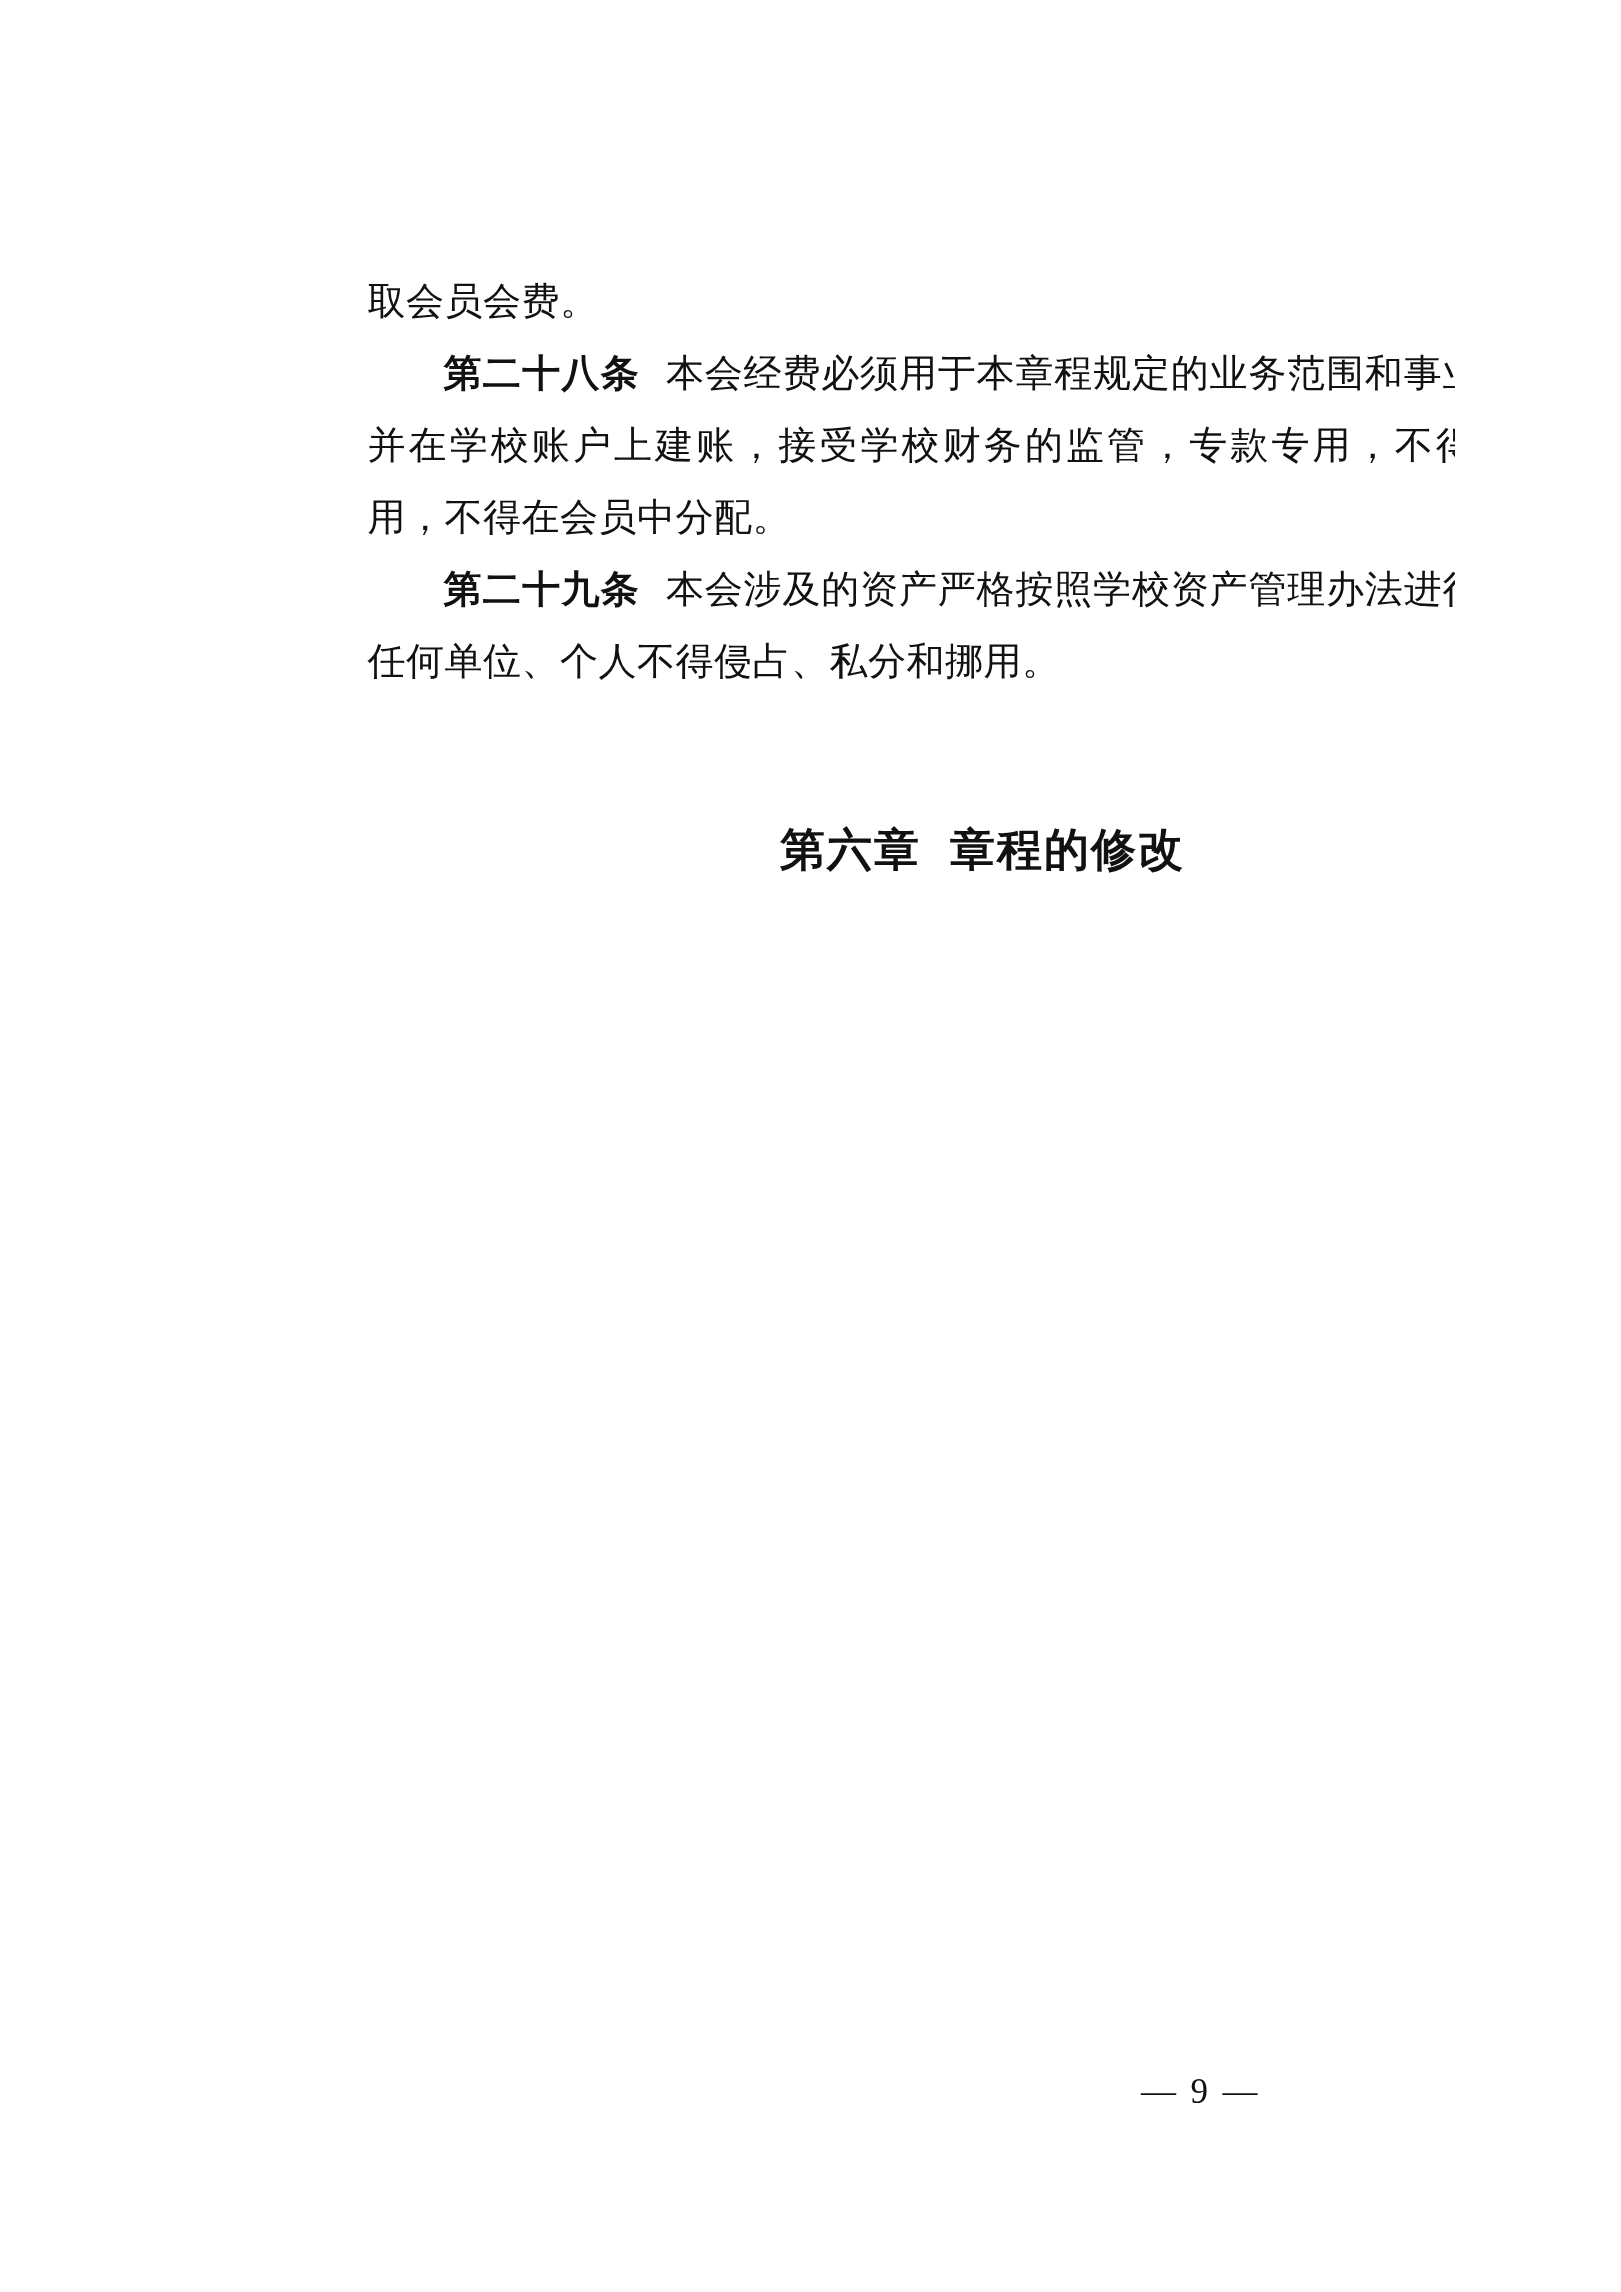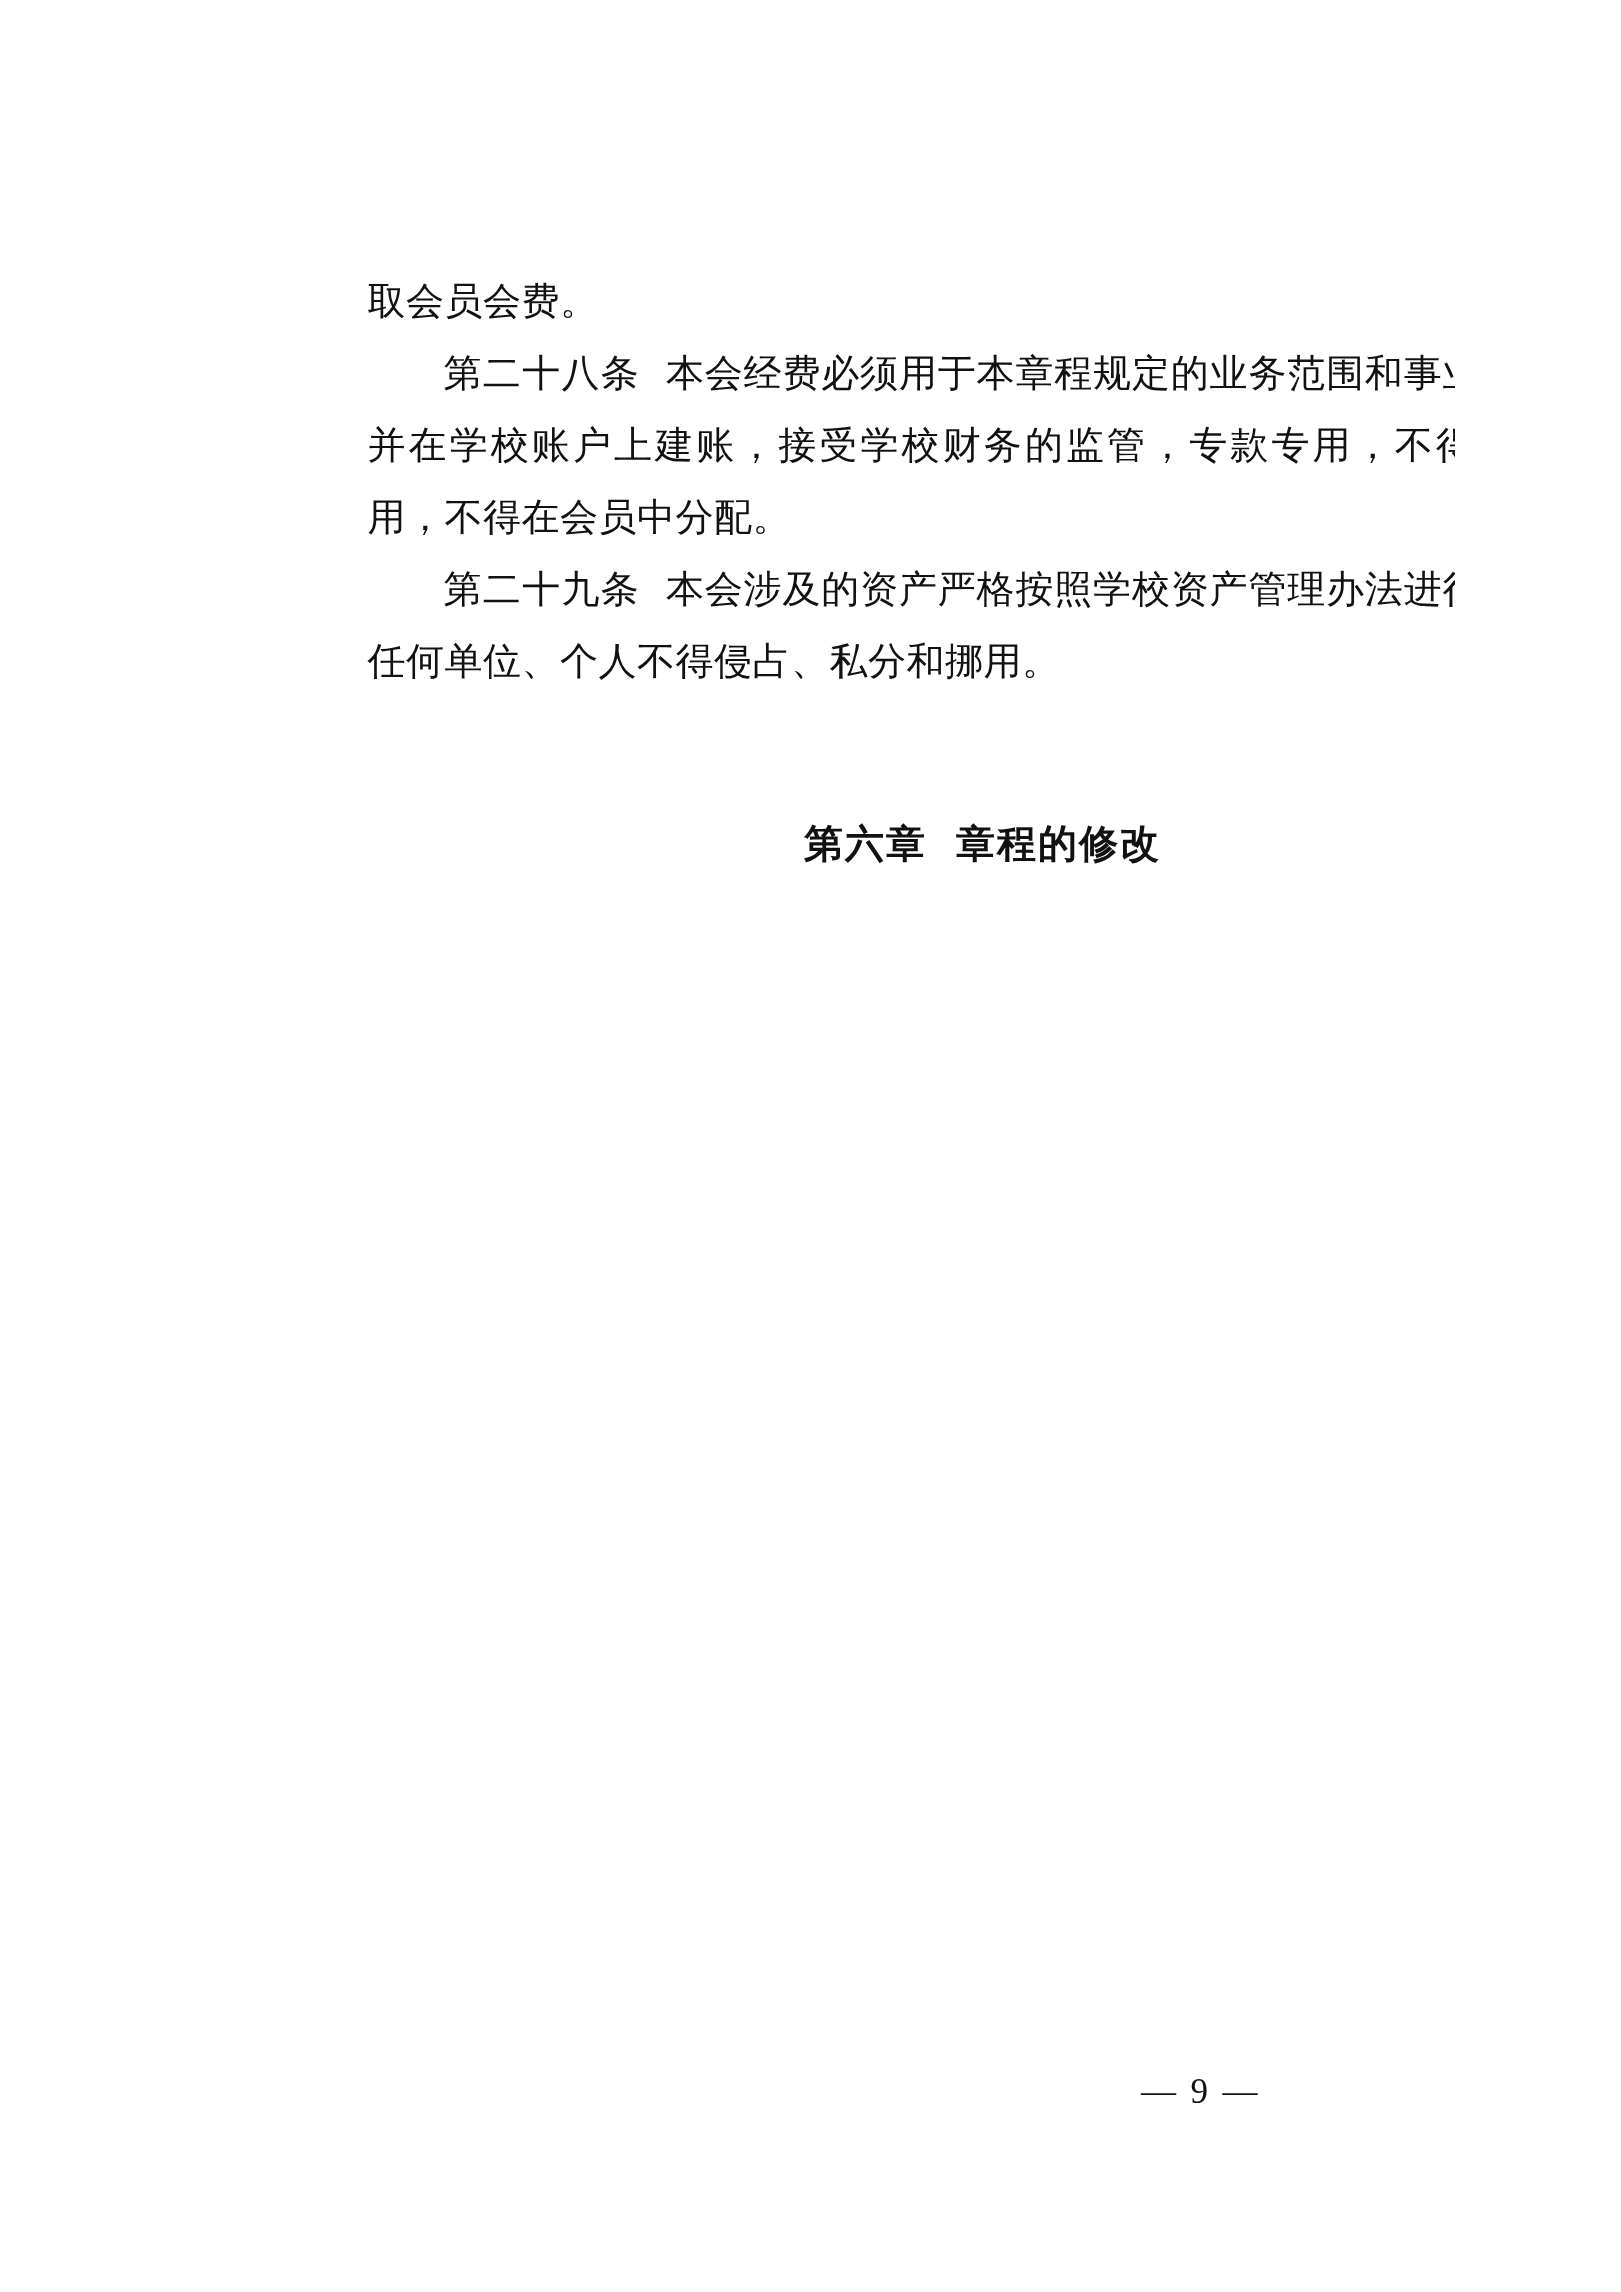--- a/index.html
+++ b/index.html
@@ -26,32 +26,32 @@
   .para {
     font-size: 38px;
     line-height: 72px;
     text-align: justify;
     text-justify: inter-ideograph;
     letter-spacing: 0.5px;
     margin: 0 0 0 0;
     color: #111111;
   }
   .para .lead {
-    font-weight: normal;
+    font-weight: bold;
     letter-spacing: 1px;
   }
   .para .gap {
     display: inline-block;
     width: 25.5px;
   }
   .indent {
     text-indent: 76px;
   }
   .chapter {
-    font-size: 39px;
+    font-size: 45px;
     font-weight: bold;
     text-align: center;
     line-height: 72px;
     letter-spacing: 2px;
     font-family: "DejaVu Sans", "Liberation Sans", sans-serif;
   }
   .chapter .sp {
     display: inline-block;
     width: 29px;
   }

